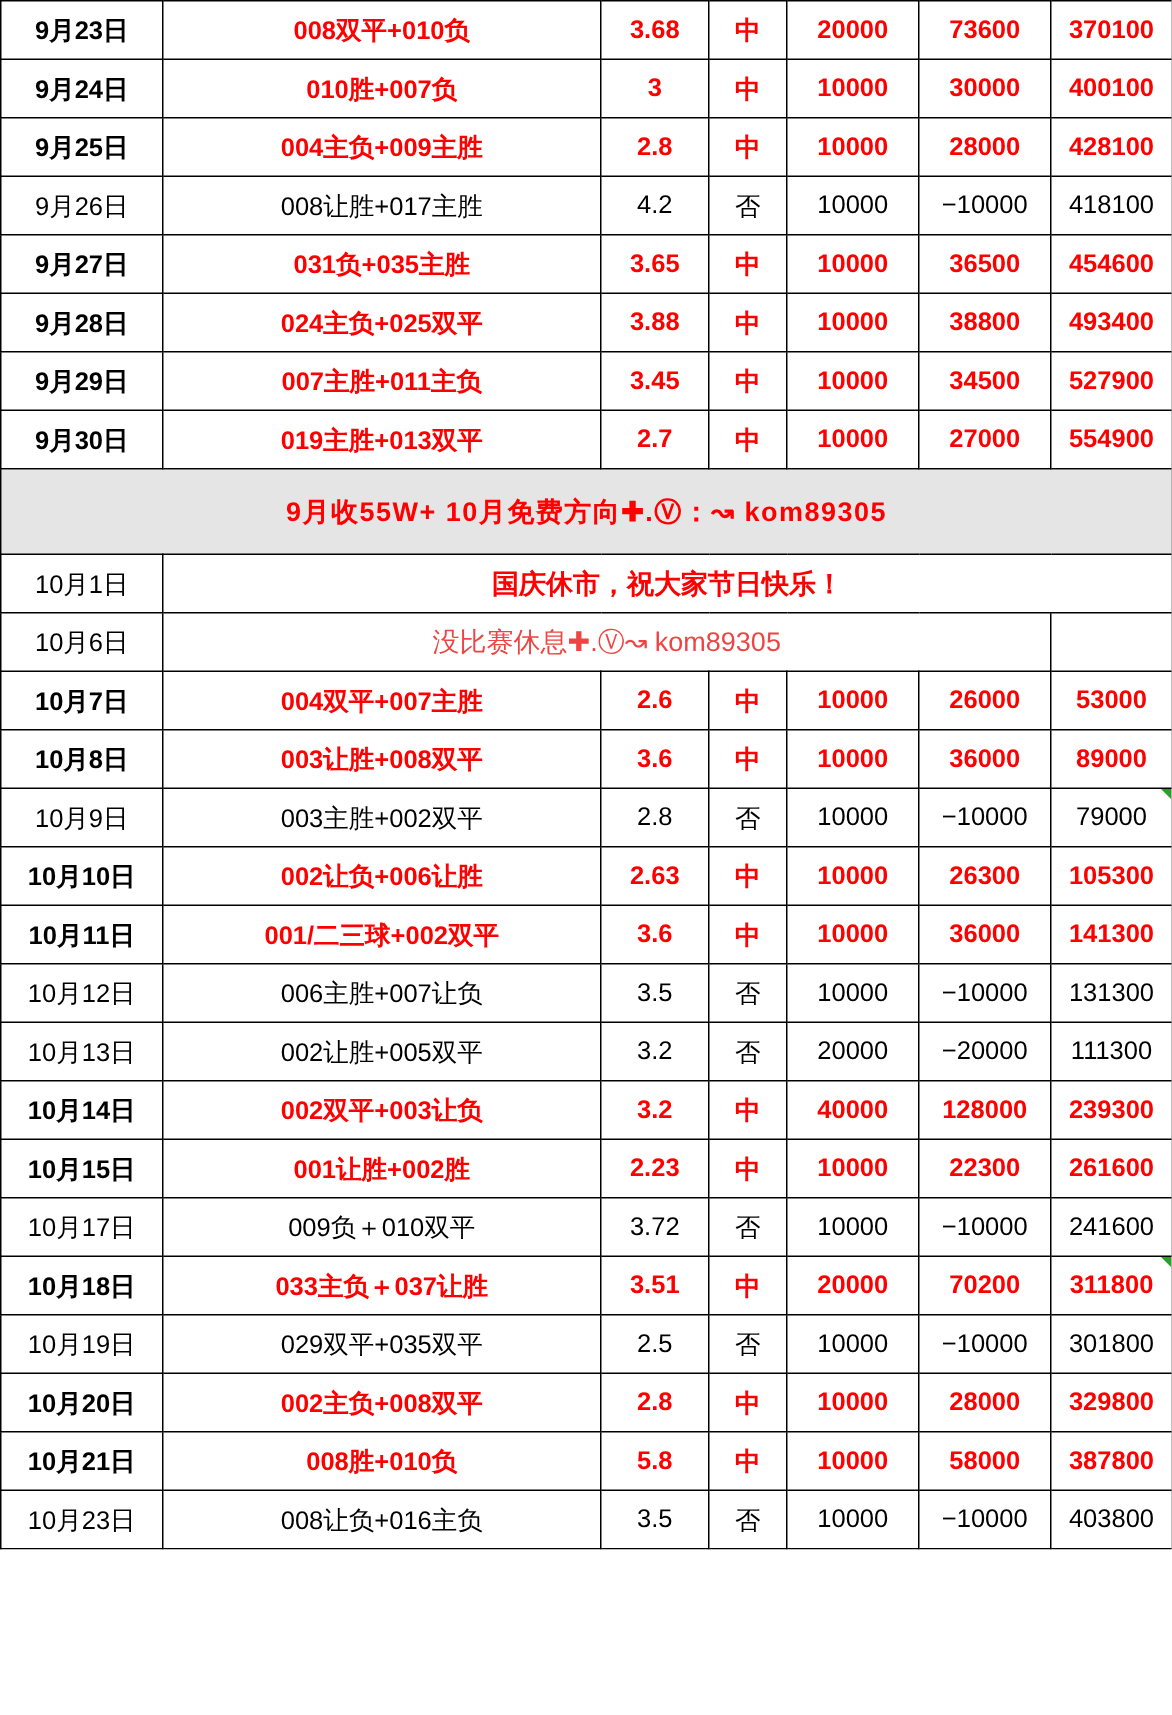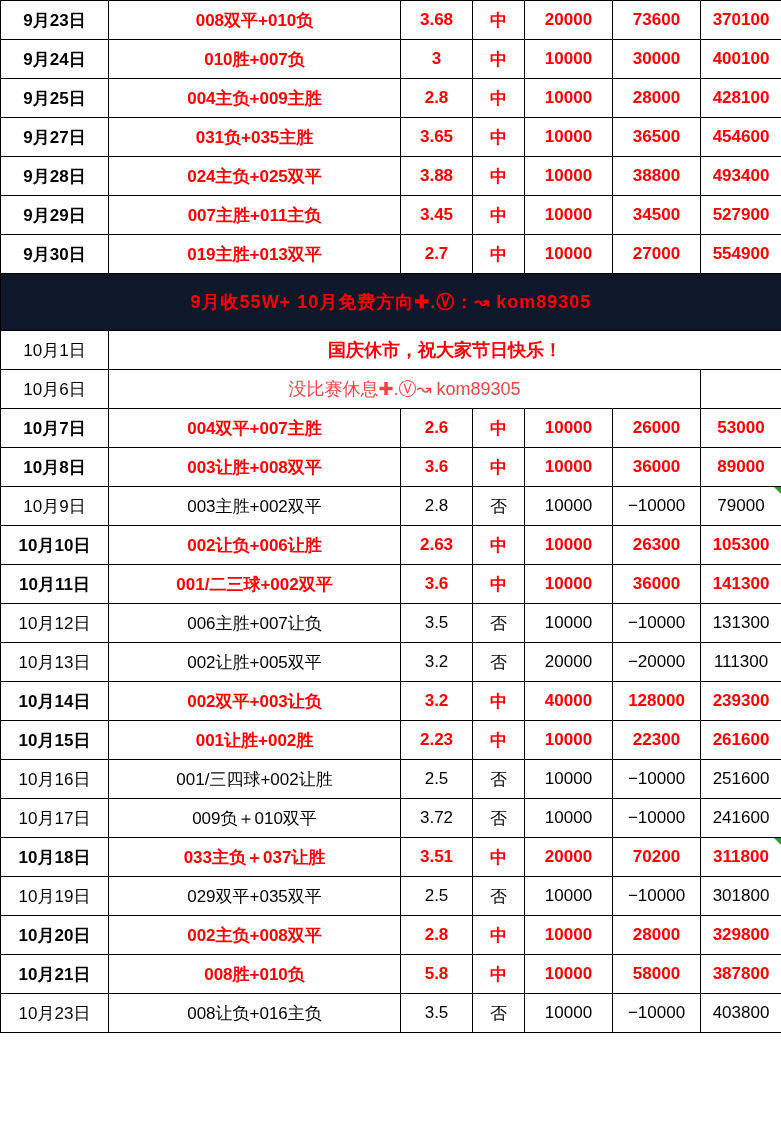--- a/index.html
+++ b/index.html
@@ -38,21 +38,21 @@
   td.pick { font-size: 18px; }
   td.odds { font-size: 17px; }
   td.res  { font-size: 17px; }
   td.stake, td.profit, td.total { font-size: 17px; text-align: right; padding-right: 10px; }
 
   tr.win td { color: #ff0000; font-weight: bold; }
   tr.win td.date { color: #000000; font-weight: bold; }
   tr.lose td { color: #000000; font-weight: normal; }
 
   tr.banner td {
-    background: #0f172a;
+    background: #e5e5e5;
     color: #ff0000;
     font-weight: bold;
     font-size: 18px;
     height: 56px;
     letter-spacing: 1px;
   }
   tr.holiday td.note {
     color: #ff0000;
     font-weight: bold;
     font-size: 18px;
@@ -110,20 +110,29 @@
       </tr>
       <tr class="win">
         <td class="date">9月25日</td>
         <td class="pick">004主负+009主胜</td>
         <td class="odds">2.8</td>
         <td class="res">中</td>
         <td class="stake">10000</td>
         <td class="profit">28000</td>
         <td class="total">428100</td>
       </tr>
+      <tr class="lose">
+        <td class="date">9月26日</td>
+        <td class="pick">008让胜+017主胜</td>
+        <td class="odds">4.2</td>
+        <td class="res">否</td>
+        <td class="stake">10000</td>
+        <td class="profit">−10000</td>
+        <td class="total">418100</td>
+      </tr>
       <tr class="win">
         <td class="date">9月27日</td>
         <td class="pick">031负+035主胜</td>
         <td class="odds">3.65</td>
         <td class="res">中</td>
         <td class="stake">10000</td>
         <td class="profit">36500</td>
         <td class="total">454600</td>
       </tr>
       <tr class="win">
@@ -240,29 +249,20 @@
       <tr class="win">
         <td class="date">10月15日</td>
         <td class="pick">001让胜+002胜</td>
         <td class="odds">2.23</td>
         <td class="res">中</td>
         <td class="stake">10000</td>
         <td class="profit">22300</td>
         <td class="total">261600</td>
       </tr>
       <tr class="lose">
-        <td class="date">10月16日</td>
-        <td class="pick">001/三四球+002让胜</td>
-        <td class="odds">2.5</td>
-        <td class="res">否</td>
-        <td class="stake">10000</td>
-        <td class="profit">−10000</td>
-        <td class="total">251600</td>
-      </tr>
-      <tr class="lose">
         <td class="date">10月17日</td>
         <td class="pick">009负＋010双平</td>
         <td class="odds">3.72</td>
         <td class="res">否</td>
         <td class="stake">10000</td>
         <td class="profit">−10000</td>
         <td class="total">241600</td>
       </tr>
       <tr class="win">
         <td class="date">10月18日</td>

